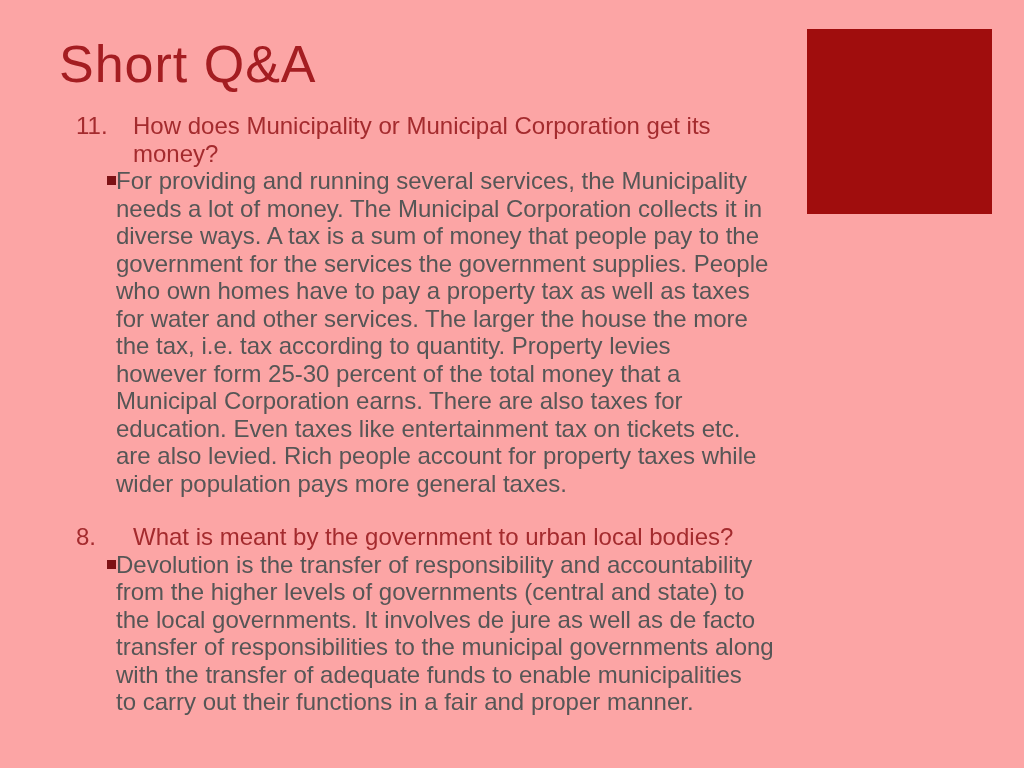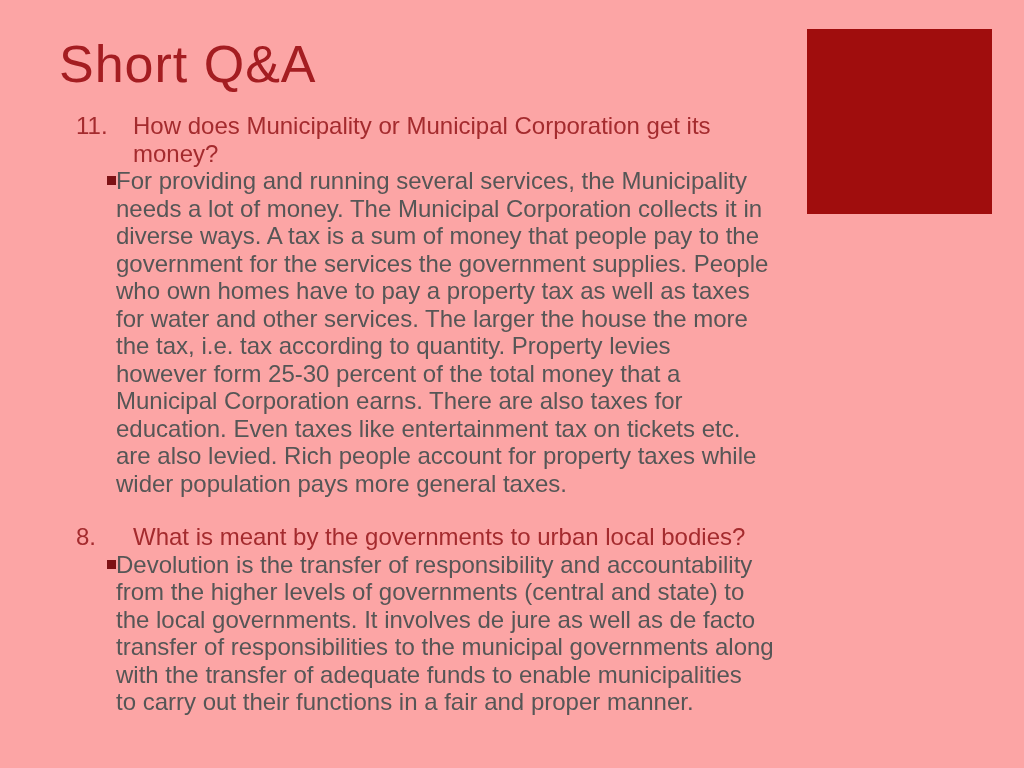--- a/index.html
+++ b/index.html
@@ -106,21 +106,21 @@
 Municipal Corporation earns. There are also taxes for
 education. Even taxes like entertainment tax on tickets etc.
 are also levied. Rich people account for property taxes while
 wider population pays more general taxes.</span>
       </div>
     </div>
 
     <div class="qa-item">
       <div class="q-row">
         <span class="q-num">8.</span>
-        <span class="q-text">What is meant by the governments to urban local bodies?</span>
+        <span class="q-text">What is meant by the government to urban local bodies?</span>
       </div>
       <div class="a-row">
         <span class="bullet-square"></span>
         <span class="a-text">Devolution is the transfer of responsibility and accountability
 from the higher levels of governments (central and state) to
 the local governments. It involves de jure as well as de facto
 transfer of responsibilities to the municipal governments along
 with the transfer of adequate funds to enable municipalities
 to carry out their functions in a fair and proper manner.</span>
       </div>

